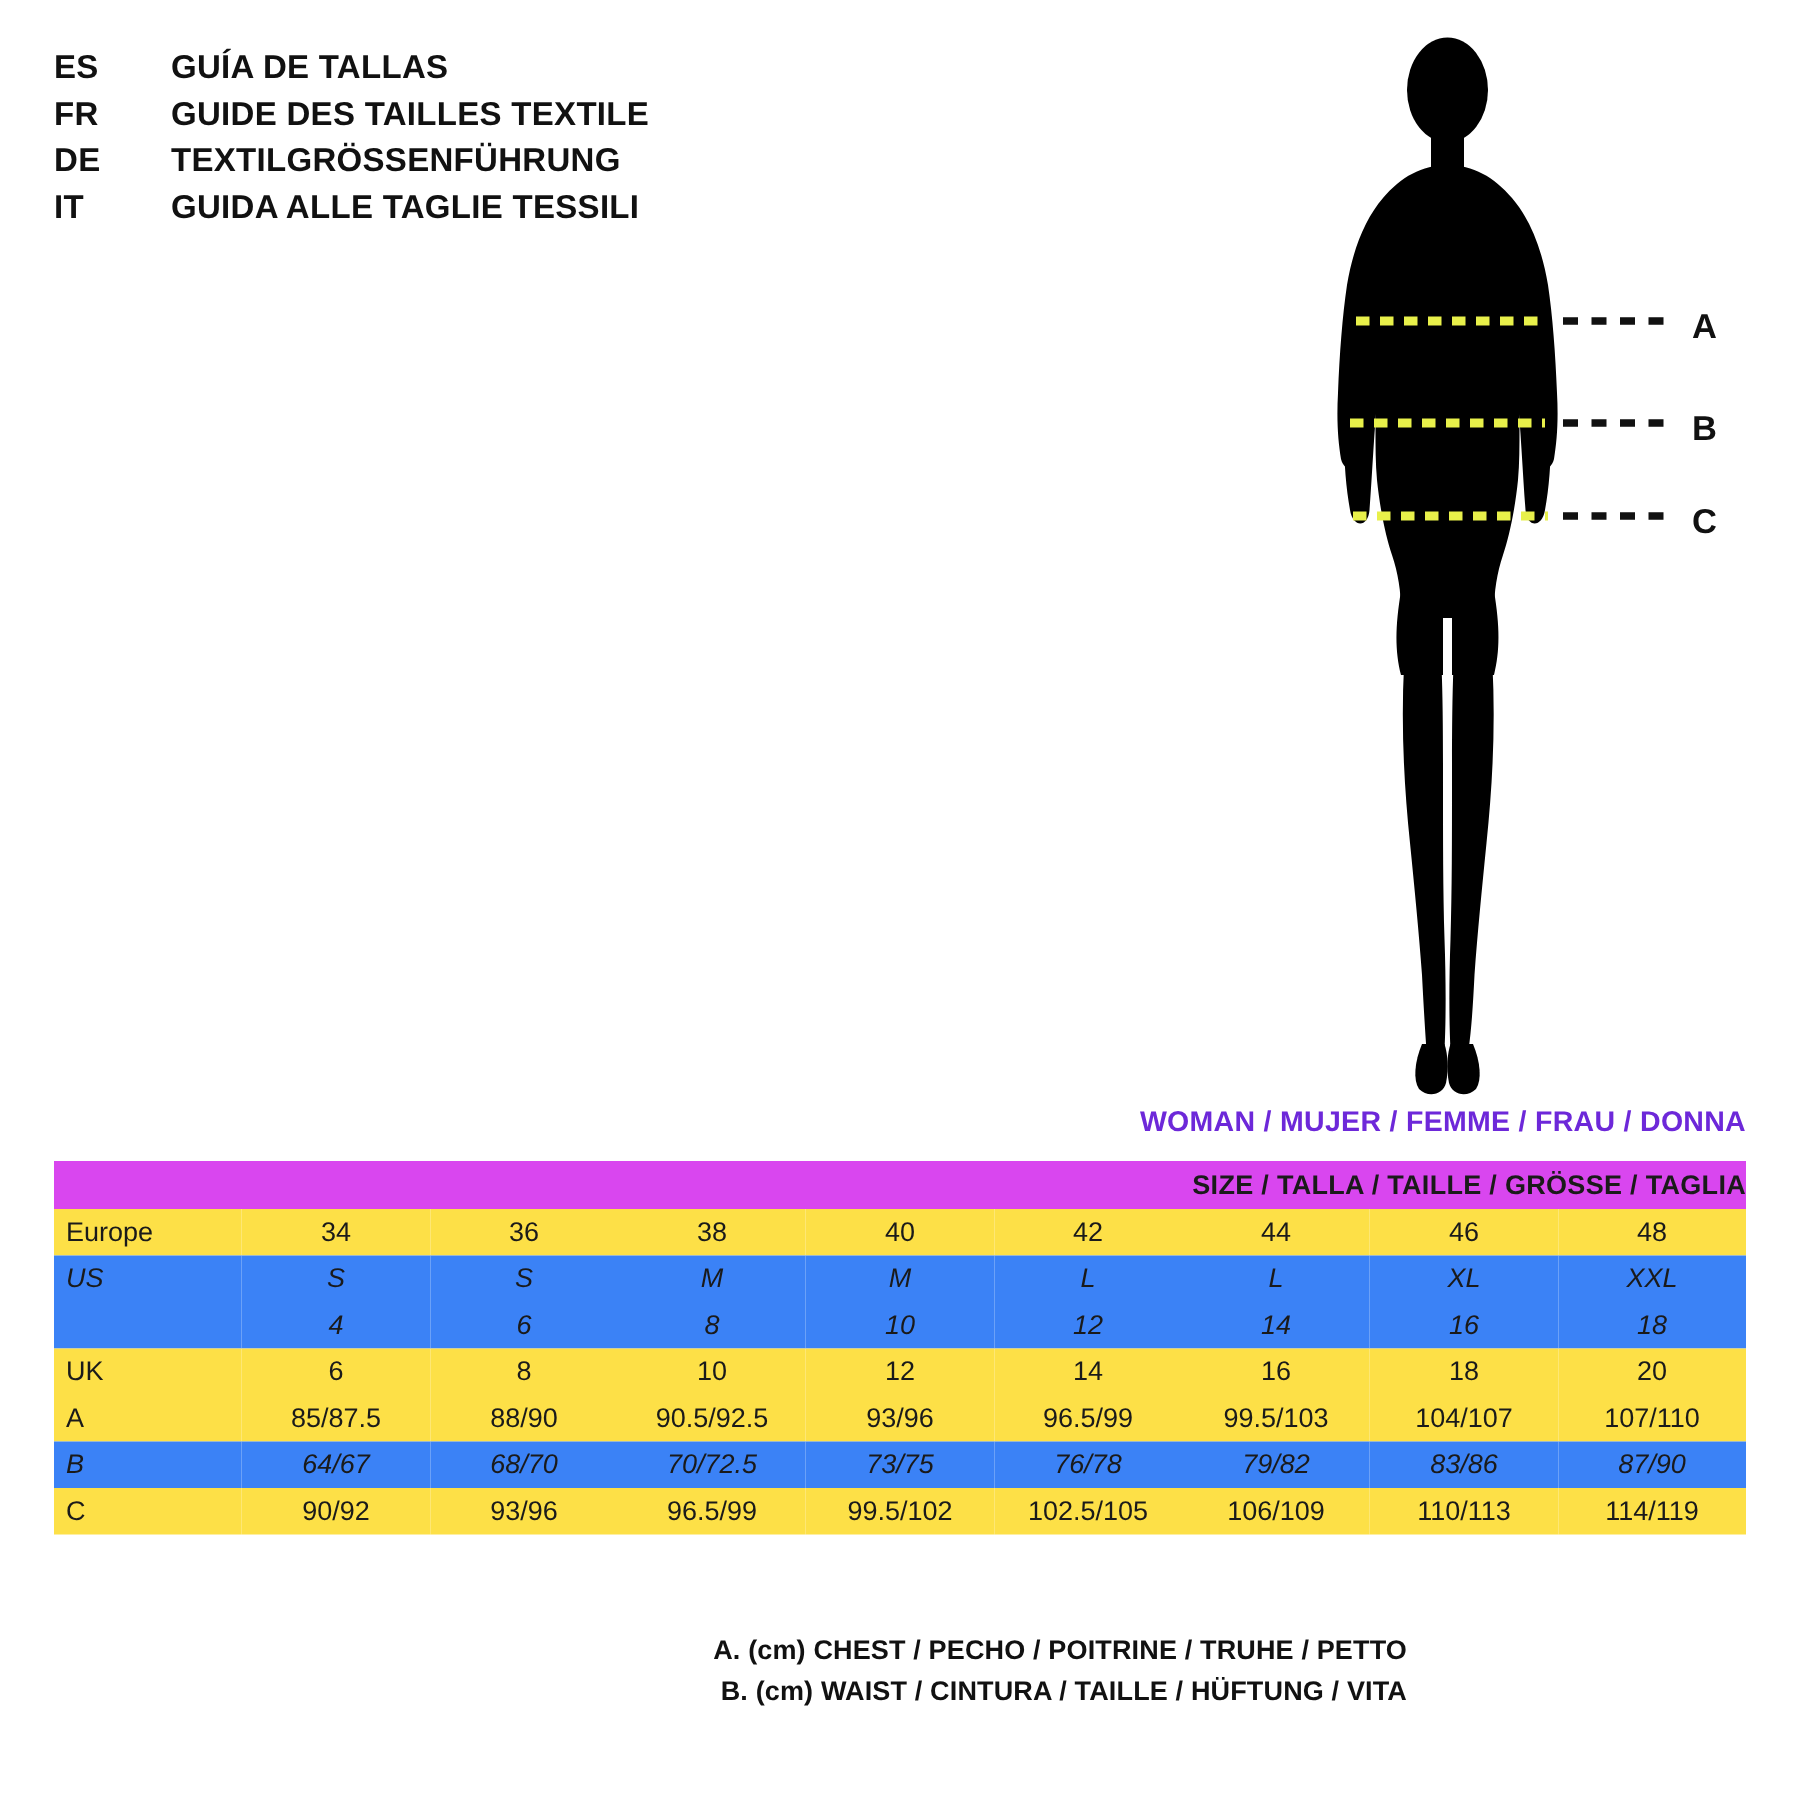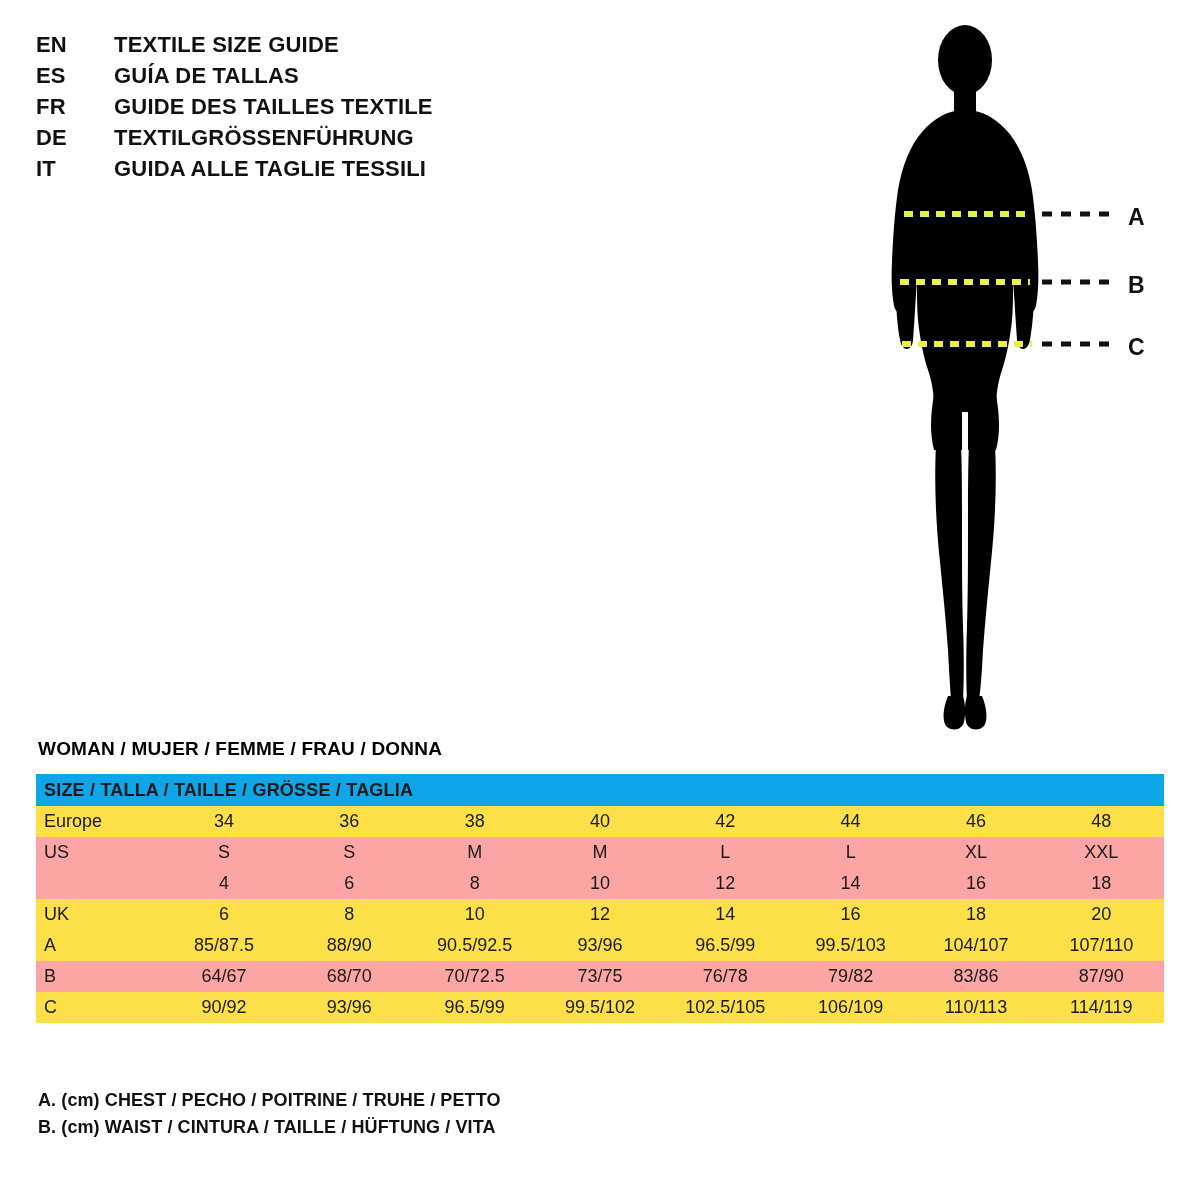--- a/index.html
+++ b/index.html
@@ -75,21 +75,22 @@
     position: absolute;
     left: 36px;
     top: 738px;
     width: 1128px;
   }
   #woman-heading {
     font-size: 19px;
     font-weight: bold;
     letter-spacing: 0.2px;
     margin: 0 0 14px 2px;
-    color: #000000;
+    color: #6d28d9;
+    text-align: right;
   }
   table.size-table {
     border-collapse: collapse;
     width: 1128px;
     table-layout: fixed;
   }
   table.size-table td,
   table.size-table th {
     font-size: 18px;
     color: #1a1a1a;
@@ -98,55 +99,52 @@
     vertical-align: middle;
     font-weight: normal;
     text-align: center;
   }
   .row-head-cell {
     text-align: left !important;
     padding-left: 8px !important;
     width: 188px;
   }
   tr.band-grey td { background: #fde047; }
-  tr.band-white td { background: #fca5a5; }
+  tr.band-white td { background: #3b82f6; font-style: italic; }
   tr.header-band td {
-    background: #0ea5e9;
-    font-weight: bold;
-    text-align: left;
+    background: #d946ef;
+    font-weight: bold;
+    text-align: right;
     padding-left: 8px;
     height: 32px;
     font-size: 18px;
     letter-spacing: 0.2px;
   }
 
   
   #footnotes {
     position: absolute;
     left: 38px;
     top: 1090px;
     width: 900px;
   }
   .footnote {
     font-size: 18px;
     font-weight: bold;
     color: #111;
     height: 27px;
     letter-spacing: 0.1px;
     white-space: nowrap;
+    text-align: right;
   }
 </style>
 </head>
 <body>
 
 <div id="title-block">
-  <div class="title-row">
-    <div class="title-lang">EN</div>
-    <div class="title-text">TEXTILE SIZE GUIDE</div>
-  </div>
   <div class="title-row">
     <div class="title-lang">ES</div>
     <div class="title-text">GUÍA DE TALLAS</div>
   </div>
   <div class="title-row">
     <div class="title-lang">FR</div>
     <div class="title-text">GUIDE DES TAILLES TEXTILE</div>
   </div>
   <div class="title-row">
     <div class="title-lang">DE</div>

